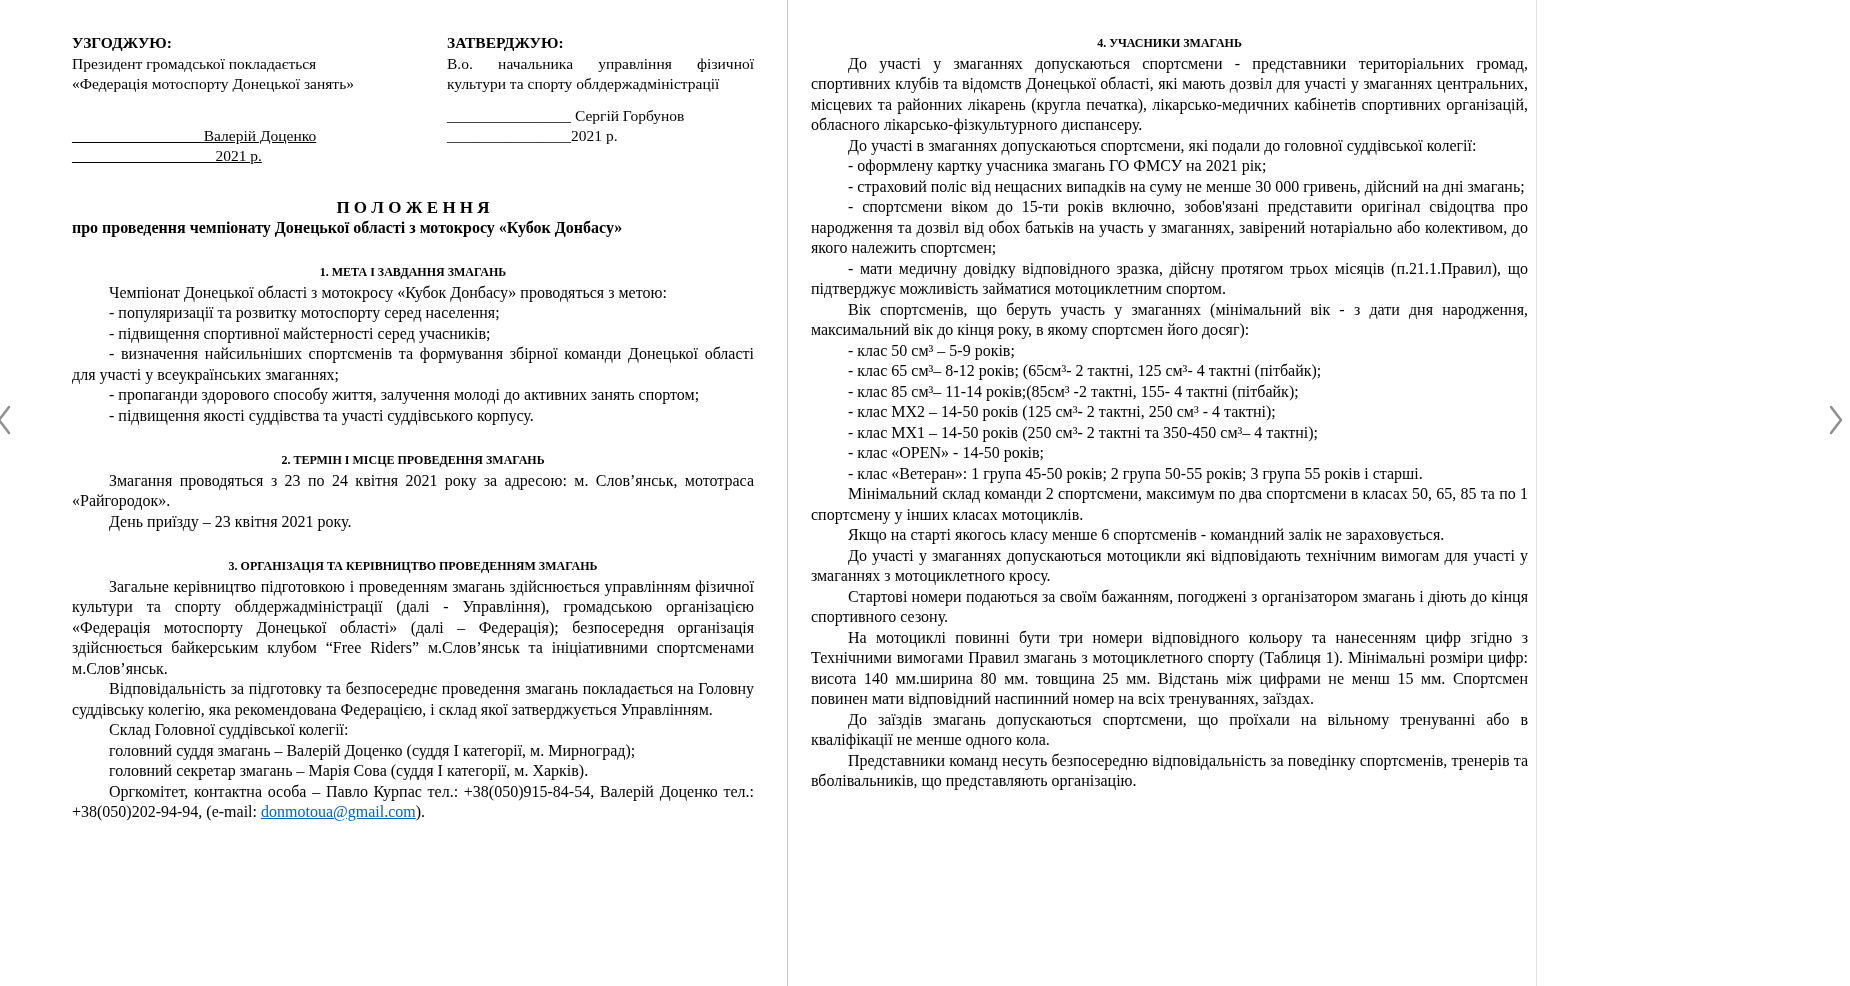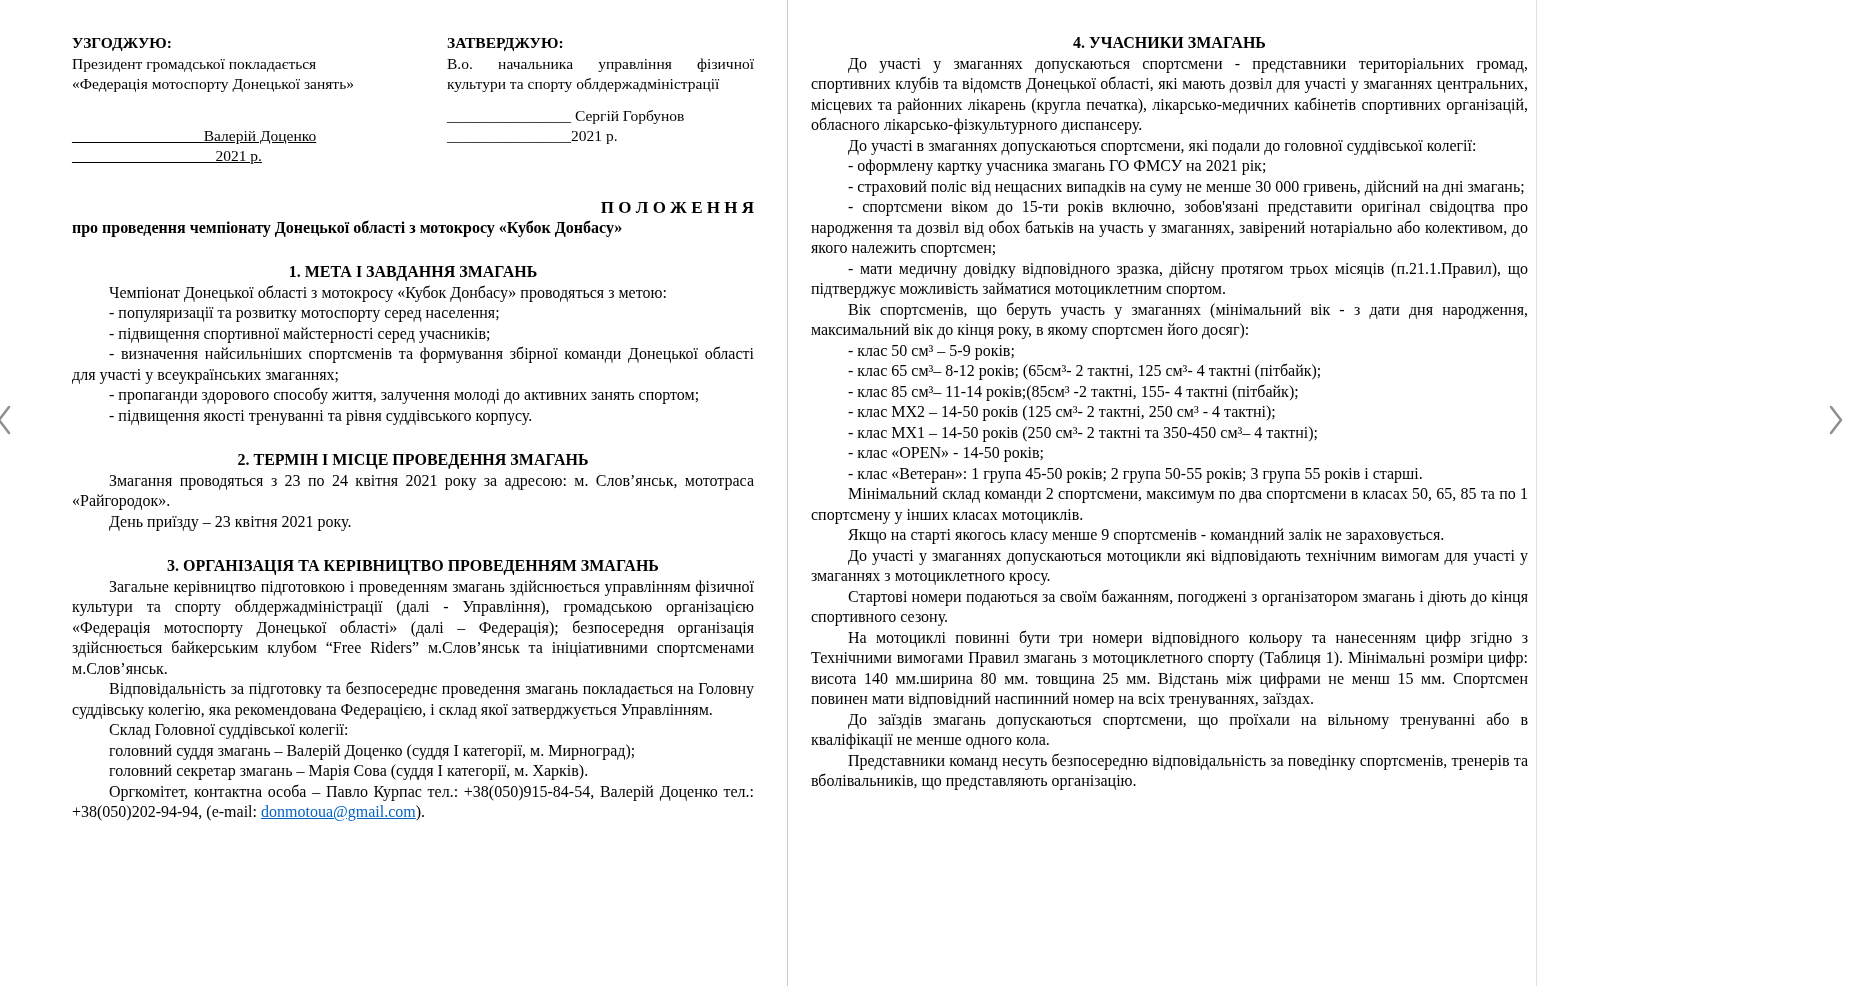--- a/index.html
+++ b/index.html
@@ -39,38 +39,38 @@
   .appr-col { font-size: 15.5px; line-height: 20.5px; }
   .col-l { width: 292px; }
   .col-r { width: 307px; }
   .appr-title { font-weight: 700; }
   .appr-line.justify-last { text-align: justify; text-align-last: justify; }
   .sig-l { margin-top: 31px; text-decoration: underline; }
   .sig-r { margin-top: 11px; }
 
   .doc-title {
     margin: 30px 0 0 0;
-    text-align: right;
+    text-align: center;
     font-weight: 700;
     font-size: 17px;
     line-height: 21px;
   }
   .doc-subtitle {
     margin: 0;
     font-weight: 700;
     font-size: 16px;
     line-height: 20.5px;
   }
 
   .page-body { width: 100%; }
   .sec-heading {
     margin: 24px 0 0 0;
     text-align: center;
     font-weight: 700;
-    font-size: 16px;
+    font-size: 12px;
     line-height: 20.5px;
   }
   .page-right .page-body > :first-child { margin-top: 0; }
   .para {
     margin: 0;
     text-align: justify;
     text-indent: 37px;
     font-size: 16px;
     line-height: 20.5px;
   }
@@ -126,21 +126,21 @@
     <h1 class="doc-title">П О Л О Ж Е Н Н Я</h1>
     <div class="doc-subtitle">про проведення чемпіонату Донецької області з мотокросу «Кубок Донбасу»</div>
 
     <div class="page-body" id="body-left">
         <h2 class="sec-heading">1. МЕТА І ЗАВДАННЯ ЗМАГАНЬ</h2>
         <p class="para">Чемпіонат Донецької області з мотокросу «Кубок Донбасу» проводяться з метою:</p>
         <p class="para">- популяризації та розвитку мотоспорту серед населення;</p>
         <p class="para">- підвищення спортивної майстерності серед учасників;</p>
         <p class="para">- визначення найсильніших спортсменів та формування збірної команди Донецької області для участі у всеукраїнських змаганнях;</p>
         <p class="para">- пропаганди здорового способу життя, залучення молоді до активних занять спортом;</p>
-        <p class="para">- підвищення якості тренуванні та рівня суддівського корпусу.</p>
+        <p class="para">- підвищення якості суддівства та участі суддівського корпусу.</p>
         <h2 class="sec-heading">2. ТЕРМІН І МІСЦЕ ПРОВЕДЕННЯ ЗМАГАНЬ</h2>
         <p class="para">Змагання проводяться з 23 по 24 квітня 2021 року за адресою: м. Слов’янськ, мототраса «Райгородок».</p>
         <p class="para">День приїзду – 23 квітня 2021 року.</p>
         <h2 class="sec-heading">3. ОРГАНІЗАЦІЯ ТА КЕРІВНИЦТВО ПРОВЕДЕННЯМ ЗМАГАНЬ</h2>
         <p class="para">Загальне керівництво підготовкою і проведенням змагань здійснюється управлінням фізичної культури та спорту облдержадміністрації (далі - Управління), громадською організацією «Федерація мотоспорту Донецької області» (далі – Федерація); безпосередня організація здійснюється байкерським клубом “Free Riders” м.Слов’янськ та ініціативними спортсменами м.Слов’янськ.</p>
         <p class="para">Відповідальність за підготовку та безпосереднє проведення змагань покладається на Головну суддівську колегію, яка рекомендована Федерацією, і склад якої затверджується Управлінням.</p>
         <p class="para">Склад Головної суддівської колегії:</p>
         <p class="para">головний суддя змагань – Валерій Доценко (суддя І категорії, м. Мирноград);</p>
         <p class="para">головний секретар змагань – Марія Сова (суддя І категорії, м. Харків).</p>
         <p class="para"><span>Оргкомітет, контактна особа – Павло Курпас тел.: +38(050)915-84-54, Валерій Доценко тел.: +38(050)202-94-94, (e-mail: </span><a href="#" class="email-link">donmotoua@gmail.com</a><span>).</span></p>
@@ -158,21 +158,21 @@
         <p class="para">- мати медичну довідку відповідного зразка, дійсну протягом трьох місяців (п.21.1.Правил), що підтверджує можливість займатися мотоциклетним спортом.</p>
         <p class="para">Вік спортсменів, що беруть участь у змаганнях (мінімальний вік - з дати дня народження, максимальний вік до кінця року, в якому спортсмен його досяг):</p>
         <p class="para">- клас 50 см³ – 5-9 років;</p>
         <p class="para">- клас 65 см³– 8-12 років; (65см³- 2 тактні, 125 см³- 4 тактні (пітбайк);</p>
         <p class="para">- клас 85 см³– 11-14 років;(85см³ -2 тактні, 155- 4 тактні (пітбайк);</p>
         <p class="para">- клас МХ2 – 14-50 років (125 см³- 2 тактні, 250 см³ - 4 тактні);</p>
         <p class="para">- клас МХ1 – 14-50 років (250 см³- 2 тактні та 350-450 см³– 4 тактні);</p>
         <p class="para">- клас «OPEN» - 14-50 років;</p>
         <p class="para">- клас «Ветеран»: 1 група 45-50 років; 2 група 50-55 років; 3 група 55 років і старші.</p>
         <p class="para">Мінімальний склад команди 2 спортсмени, максимум по два спортсмени в класах 50, 65, 85 та по 1 спортсмену у інших класах мотоциклів.</p>
-        <p class="para">Якщо на старті якогось класу менше 9 спортсменів - командний залік не зараховується.</p>
+        <p class="para">Якщо на старті якогось класу менше 6 спортсменів - командний залік не зараховується.</p>
         <p class="para">До участі у змаганнях допускаються мотоцикли які відповідають технічним вимогам для участі у змаганнях з мотоциклетного кросу.</p>
         <p class="para">Стартові номери подаються за своїм бажанням, погоджені з організатором змагань і діють до кінця спортивного сезону.</p>
         <p class="para">На мотоциклі повинні бути три номери відповідного кольору та нанесенням цифр згідно з Технічними вимогами Правил змагань з мотоциклетного спорту (Таблиця 1). Мінімальні розміри цифр: висота 140 мм.ширина 80 мм. товщина 25 мм. Відстань між цифрами не менш 15 мм. Спортсмен повинен мати відповідний наспинний номер на всіх тренуваннях, заїздах.</p>
         <p class="para">До заїздів змагань допускаються спортсмени, що проїхали на вільному тренуванні або в кваліфікації не менше одного кола.</p>
         <p class="para">Представники команд несуть безпосередню відповідальність за поведінку спортсменів, тренерів та вболівальників, що представляють організацію.</p>
       </div>
   </section>
 
   <button class="nav-btn nav-prev" aria-label="Previous page">
     <span class="chev">

